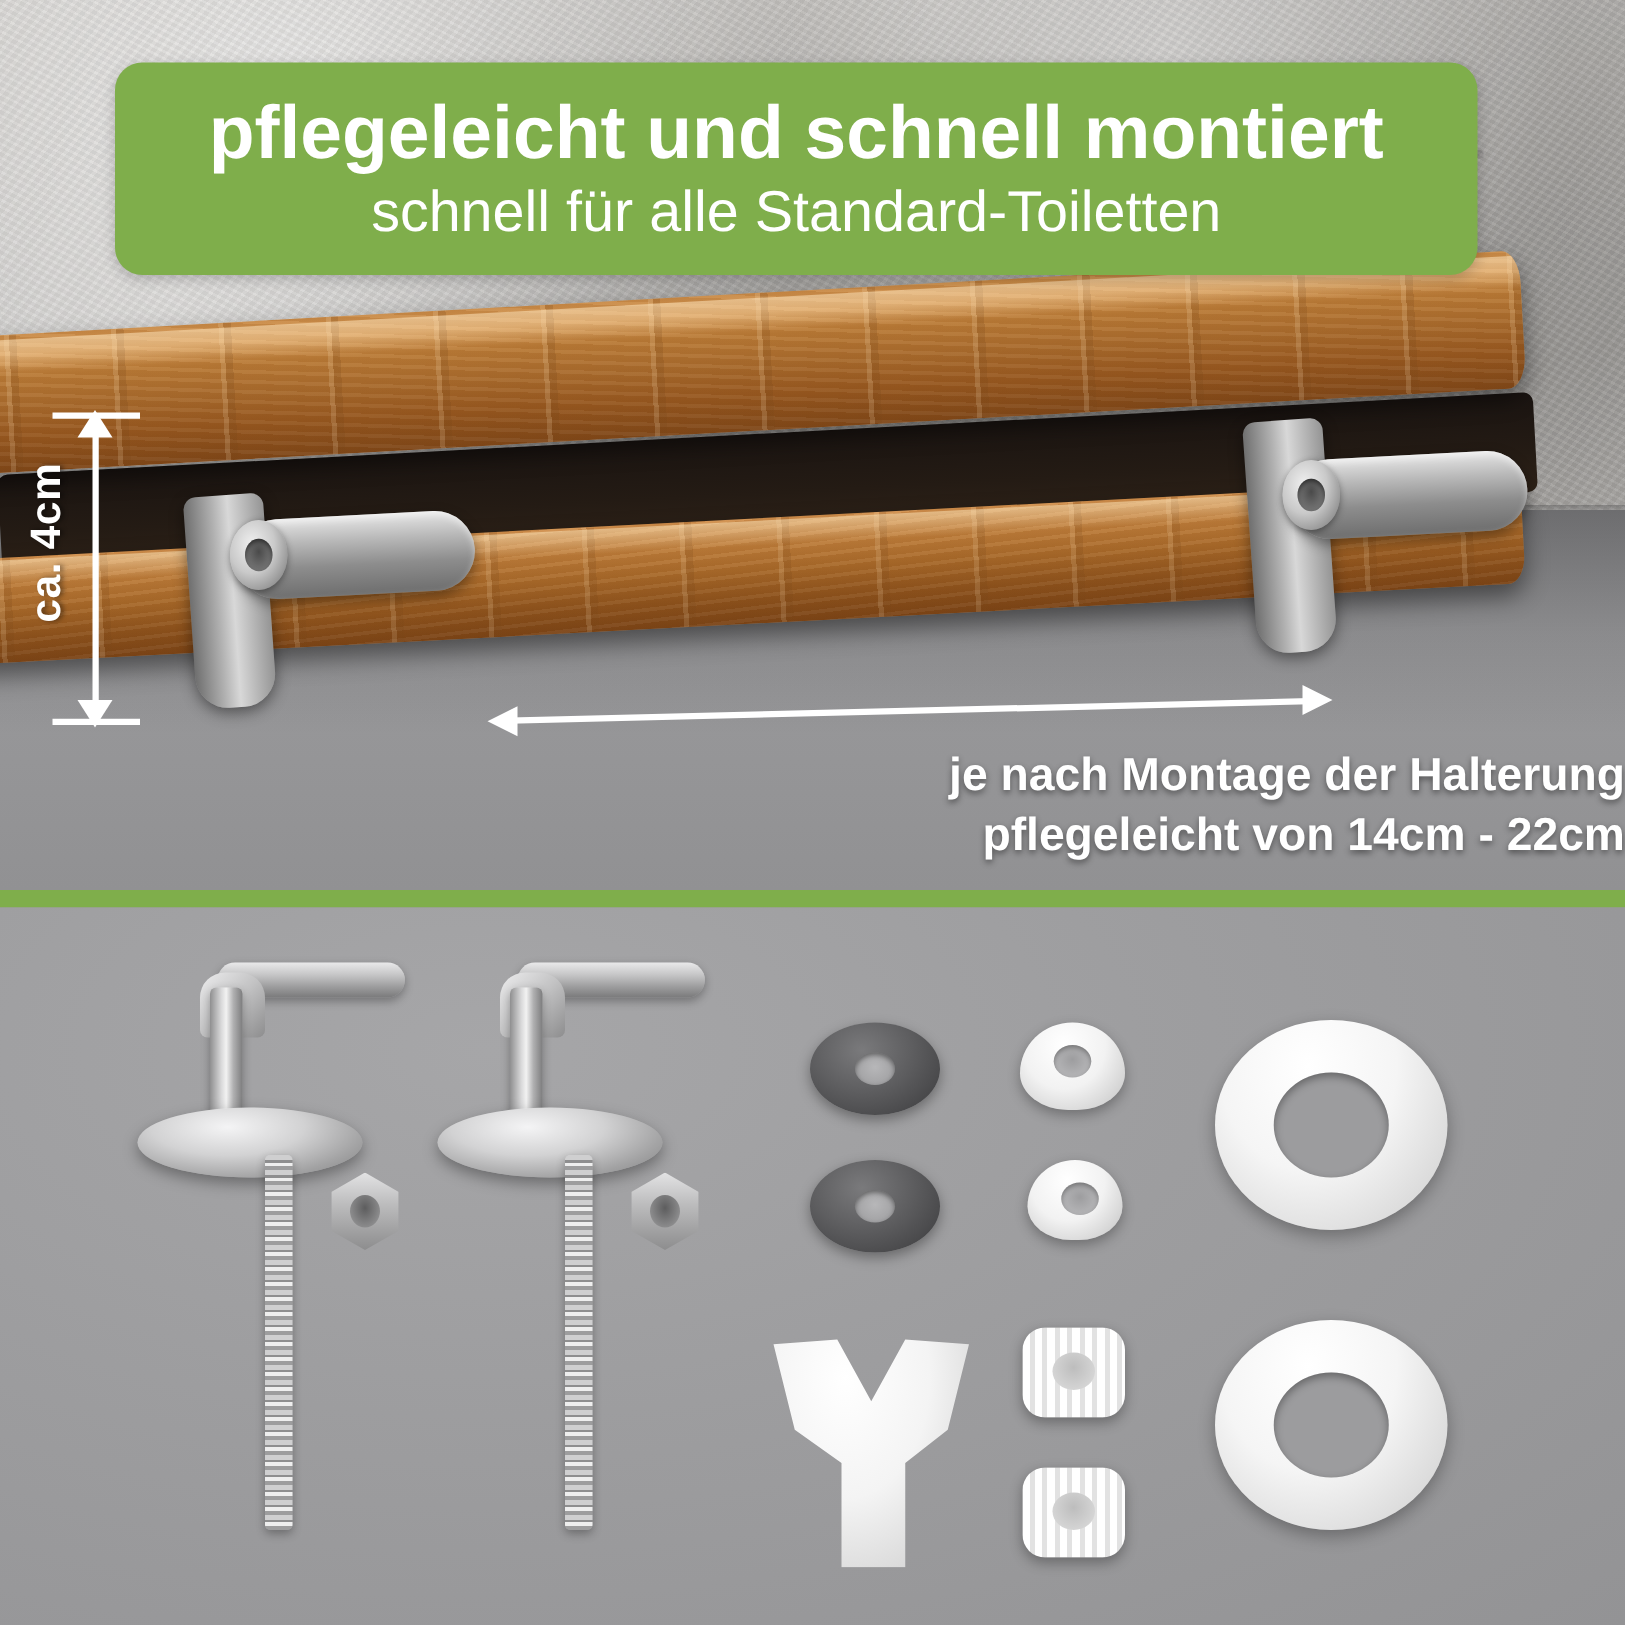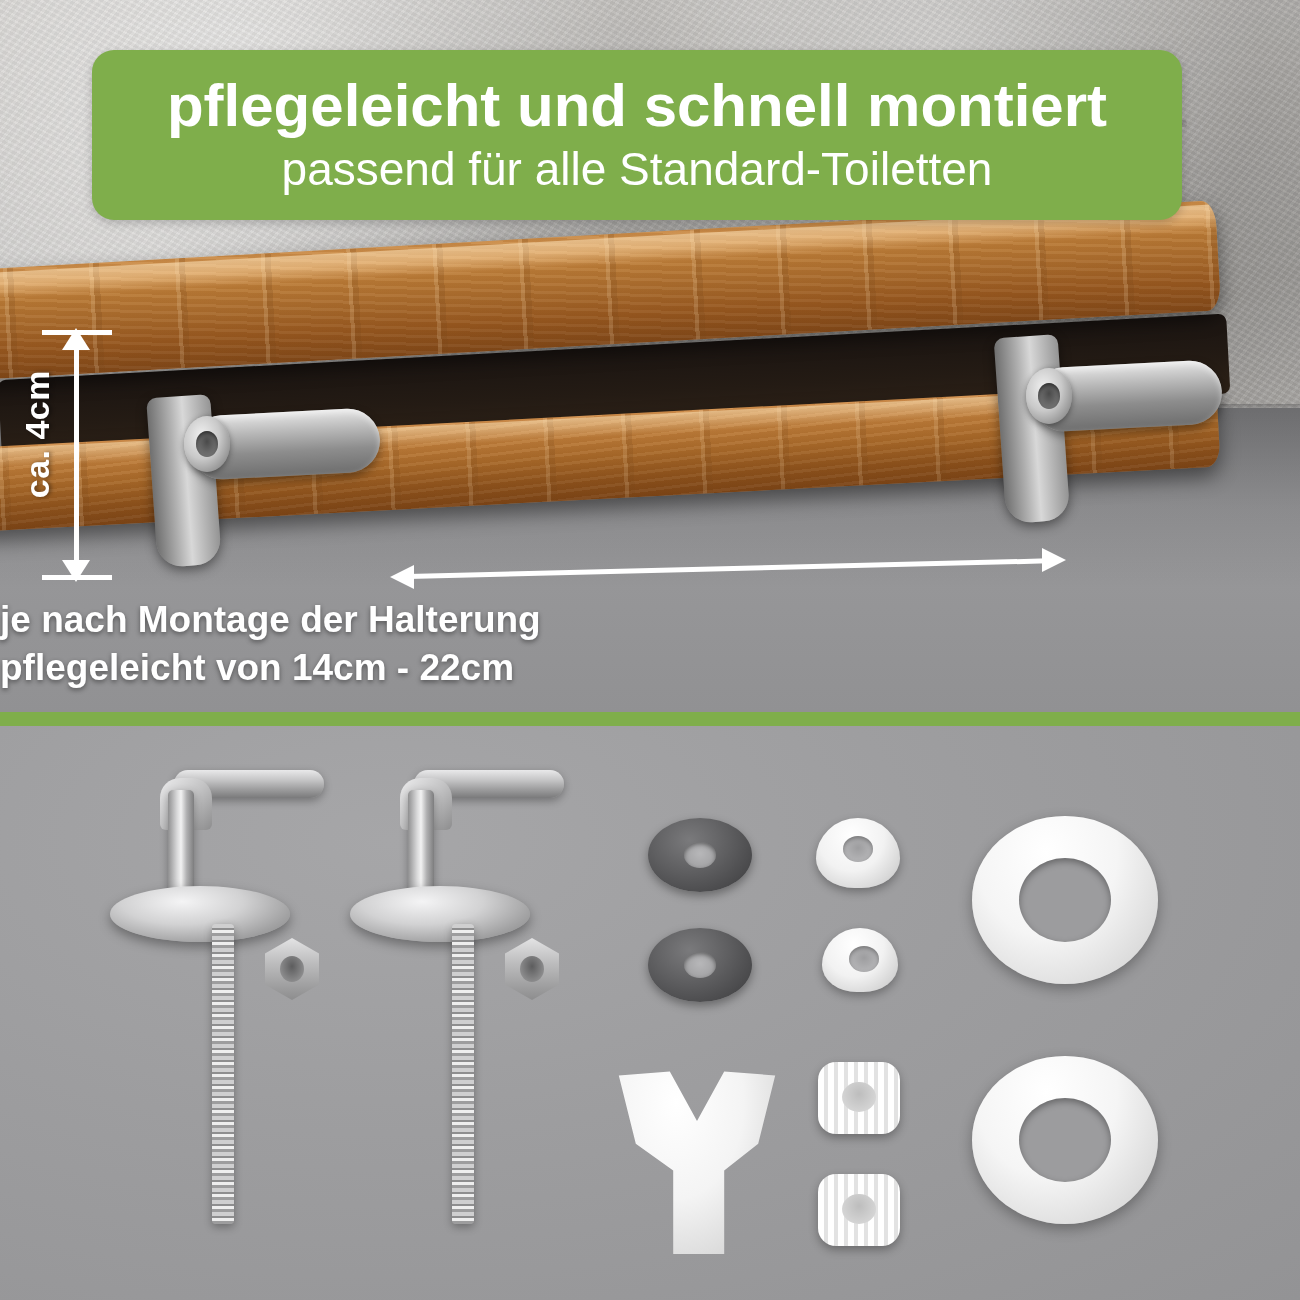--- a/index.html
+++ b/index.html
@@ -257,21 +257,21 @@
     border-top: 12px solid transparent;
     border-bottom: 12px solid transparent;
   }
   .harrow-l { left: -2px; border-right: 24px solid #ffffff; }
   .harrow-r { right: -2px; top: -12px; border-left: 24px solid #ffffff; }
 
   .caption-bottom {
     position: absolute;
     left: 0; top: 596px;
     width: 1300px;
-    text-align: left;
+    text-align: right;
     color: #ffffff;
     font-size: 37px;
     font-weight: bold;
     line-height: 1.3;
     text-shadow: 0 2px 5px rgba(0,0,0,0.45);
   }
 
   
   .banner {
     position: absolute;
@@ -524,21 +524,21 @@
       <div class="harrow-r"></div>
     </div>
 
     <div class="caption-bottom">
       <div>je nach Montage der Halterung</div>
       <div>pflegeleicht von 14cm - 22cm</div>
     </div>
 
     <div class="banner">
       <div class="banner-title">pflegeleicht und schnell montiert</div>
-      <div class="banner-sub">passend für alle Standard-Toiletten</div>
+      <div class="banner-sub">schnell für alle Standard-Toiletten</div>
     </div>
   </div>
 
   <div class="divider"></div>
 
   <div class="bottom-panel">
 
     <div class="part" style="left:130px; top:20px;">
       <div class="lbolt-elbow" style="left:44px; top:24px;"></div>
       <div class="lbolt-corner" style="left:30px; top:32px;"></div>

